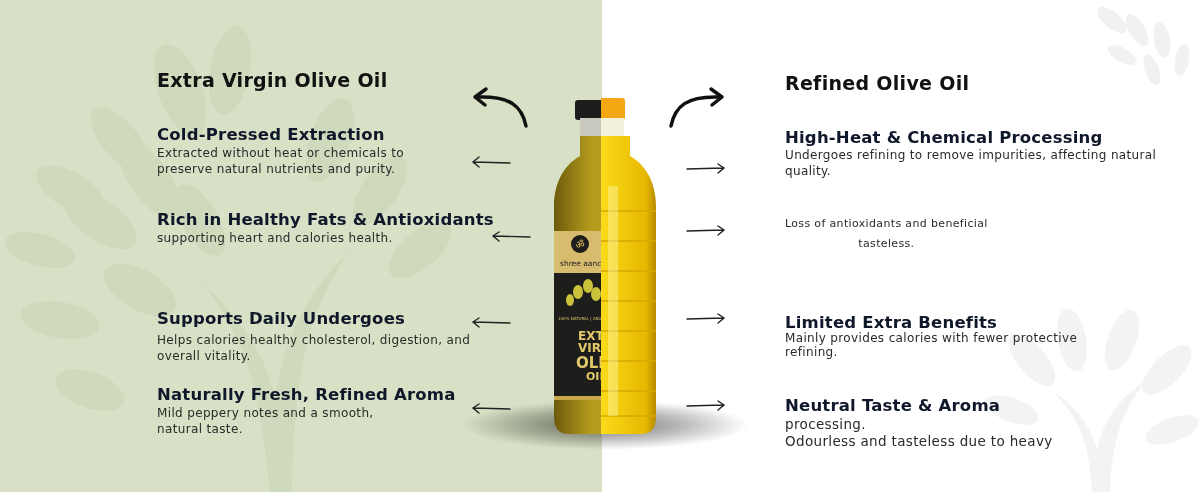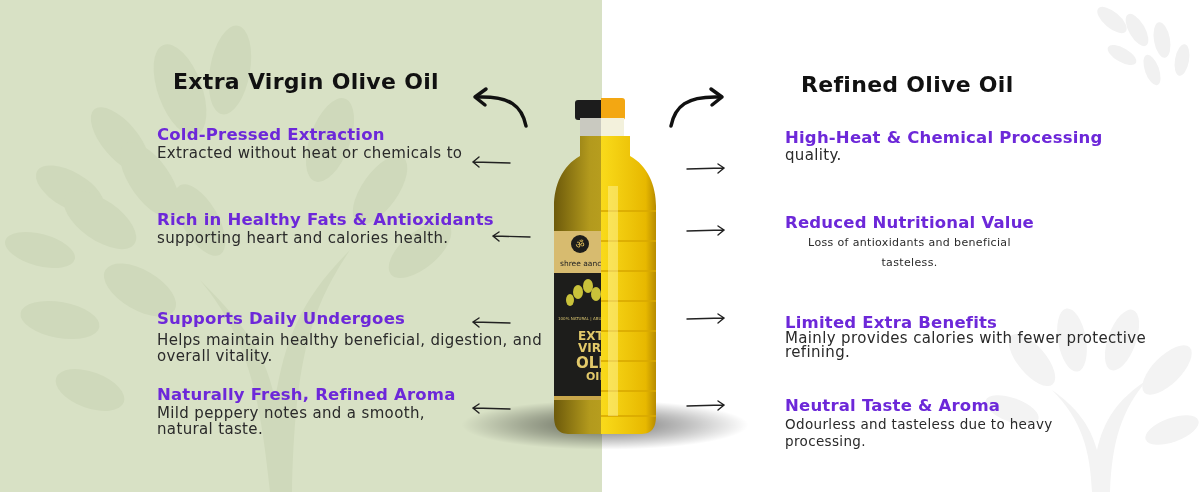--- a/index.html
+++ b/index.html
@@ -1,24 +1,24 @@
 <!DOCTYPE html>
 <html><head>
 <meta charset="utf-8">
 <style>
   html, body { margin:0; padding:0; }
   body { width:1200px; height:492px; overflow:hidden; font-family:"DejaVu Sans", sans-serif; color:#151515; }
   .canvas { position:relative; width:1200px; height:492px; background:#ffffff; overflow:hidden; }
   .panel-left { position:absolute; left:0; top:0; width:602px; height:492px; background:#d8e1c5; overflow:hidden; }
   .panel-right { position:absolute; left:602px; top:0; width:598px; height:492px; background:#ffffff; overflow:hidden; }
   .tree { position:absolute; }
-  .heading { position:absolute; font-weight:bold; font-size:22px; letter-spacing:0.3px; color:#111; white-space:nowrap;margin-left:16px; }
+  .heading { position:absolute; font-weight:bold; font-size:19px; letter-spacing:0.3px; color:#111; white-space:nowrap; }
   .item { position:absolute; }
-  .item-title { font-weight:bold; font-size:16.5px; color:#6d28d9; white-space:nowrap; letter-spacing:0.2px; }
-  .item-desc { font-size:15px; line-height:16px; color:#2a2a2a; letter-spacing:0.35px; margin-top:1px; }
+  .item-title { font-weight:bold; font-size:16.5px; color:#0f172a; white-space:nowrap; letter-spacing:0.2px; }
+  .item-desc { font-size:12px; line-height:16px; color:#2a2a2a; letter-spacing:0.35px; margin-top:1px; }
   .item-desc.lg { font-size:11px; line-height:20px;text-align:center; }
   .arrow { position:absolute; }
   .bottle-wrap { position:absolute; left:540px; top:96px; width:130px; height:340px; }
   .shadow { position:absolute; left:460px; top:400px; width:290px; height:50px; border-radius:50%;
             background:radial-gradient(ellipse at center, rgba(0,0,0,0.55) 0%, rgba(0,0,0,0.25) 40%, rgba(0,0,0,0) 70%); }
 </style>
 </head>
 <body>
 
 <div class="canvas">
@@ -43,34 +43,35 @@
         <ellipse cx="420" cy="230" rx="18" ry="38" transform="rotate(50 420 230)"></ellipse>
       </g>
     </svg>
 
     <div class="heading" style="left:157px;top:69px">Extra Virgin Olive Oil</div>
 
     <div class="item" style="left:157px;top:125px">
       <div class="item-title">Cold-Pressed Extraction</div>
       <div class="item-desc">
         <div>Extracted without heat or chemicals to</div>
+        <div>preserve natural nutrients and purity.</div>
       </div>
     </div>
 
     <div class="item" style="left:157px;top:210px">
       <div class="item-title">Rich in Healthy Fats &amp; Antioxidants</div>
       <div class="item-desc">
         <div>supporting heart and calories health.</div>
       </div>
     </div>
 
     <div class="item" style="left:157px;top:309px">
       <div class="item-title">Supports Daily Undergoes</div>
       <div class="item-desc" style="margin-top:4px">
-        <div>Helps maintain healthy beneficial, digestion, and</div>
+        <div>Helps calories healthy cholesterol, digestion, and</div>
         <div>overall vitality.</div>
       </div>
     </div>
 
     <div class="item" style="left:157px;top:385px">
       <div class="item-title">Naturally Fresh, Refined Aroma</div>
       <div class="item-desc">
         <div>Mild peppery notes and a smooth,</div>
         <div>natural taste.</div>
       </div>
@@ -115,45 +116,45 @@
         <ellipse cx="40" cy="110" rx="12" ry="28" transform="rotate(-70 40 110)"></ellipse>
         <ellipse cx="200" cy="130" rx="12" ry="28" transform="rotate(70 200 130)"></ellipse>
       </g>
     </svg>
 
     <div class="heading" style="left:183px;top:72px">Refined Olive Oil</div>
 
     <div class="item" style="left:183px;top:128px">
       <div class="item-title">High-Heat &amp; Chemical Processing</div>
       <div class="item-desc" style="margin-top:0">
+        <div>Undergoes refining to remove impurities, affecting natural</div>
         <div>quality.</div>
       </div>
     </div>
 
     <div class="item" style="left:183px;top:213px">
-      <div class="item-title">Reduced Nutritional Value</div>
       <div class="item-desc lg">
         <div>Loss of antioxidants and beneficial</div>
         <div>tasteless.</div>
       </div>
     </div>
 
     <div class="item" style="left:183px;top:313px">
       <div class="item-title">Limited Extra Benefits</div>
       <div class="item-desc" style="line-height:14px;margin-top:-1px">
         <div>Mainly provides calories with fewer protective</div>
         <div>refining.</div>
       </div>
     </div>
 
     <div class="item" style="left:183px;top:396px">
       <div class="item-title">Neutral Taste &amp; Aroma</div>
       <div class="item-desc" style="font-size:13.5px;line-height:17px">
+        <div>processing.</div>
         <div>Odourless and tasteless due to heavy</div>
-        <div>processing.</div>
       </div>
     </div>
 
     <svg class="arrow" style="left:65px;top:86px" width="60" height="42">
       <path d="M4 40 C8 20 20 10 52 11" stroke="#111" stroke-width="3.5" fill="none" stroke-linecap="round"></path>
       <path d="M44 3 L55 11 L45 19" stroke="#111" stroke-width="3.5" fill="none" stroke-linecap="round" stroke-linejoin="round"></path>
     </svg>
     <svg class="arrow" style="left:83px;top:161px" width="42" height="14">
       <path d="M2 8 L38 7 M33 3 L39 7 L33 12" stroke="#222" stroke-width="1.4" fill="none" stroke-linecap="round"></path>
     </svg>

